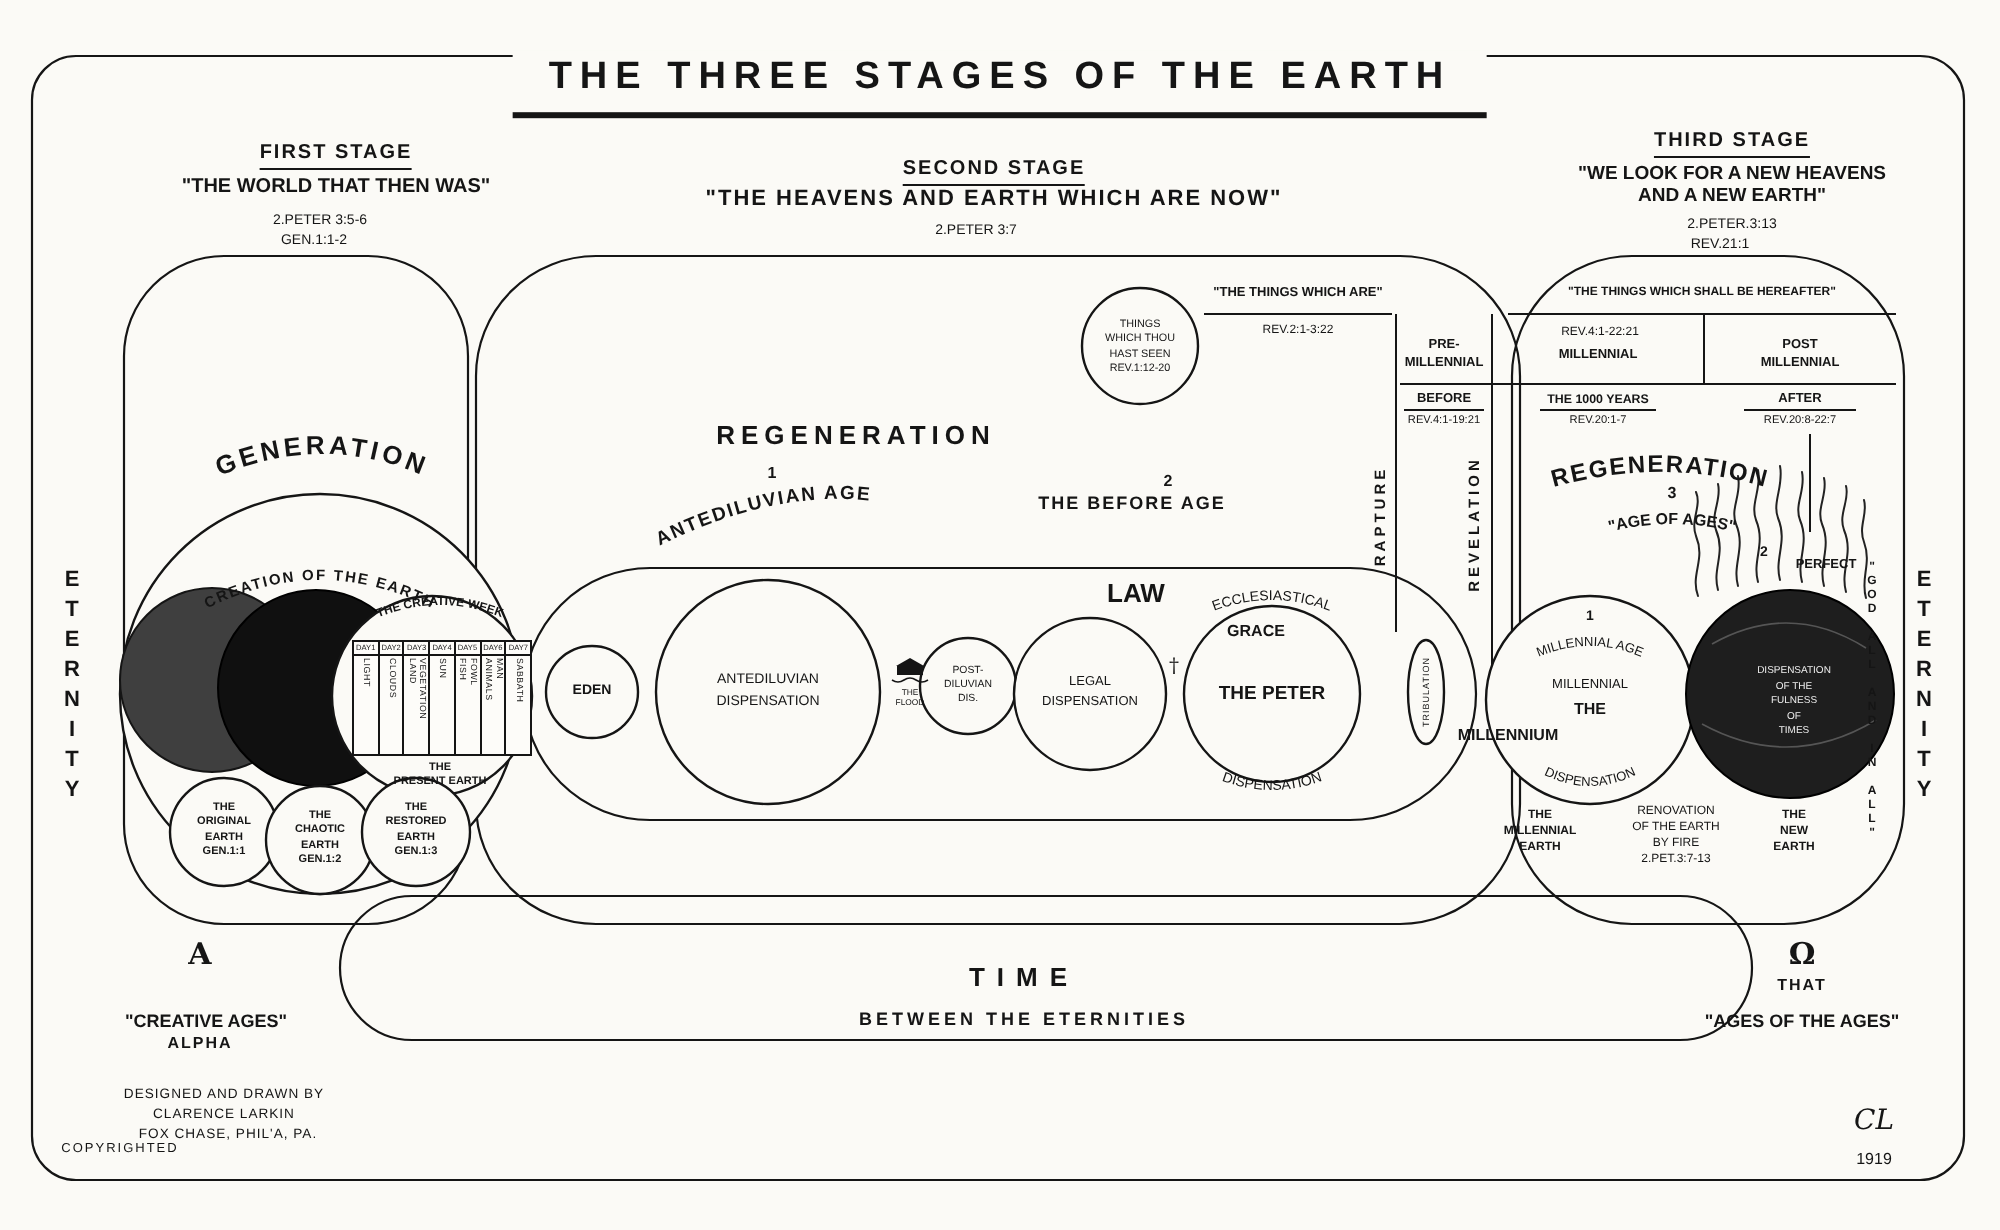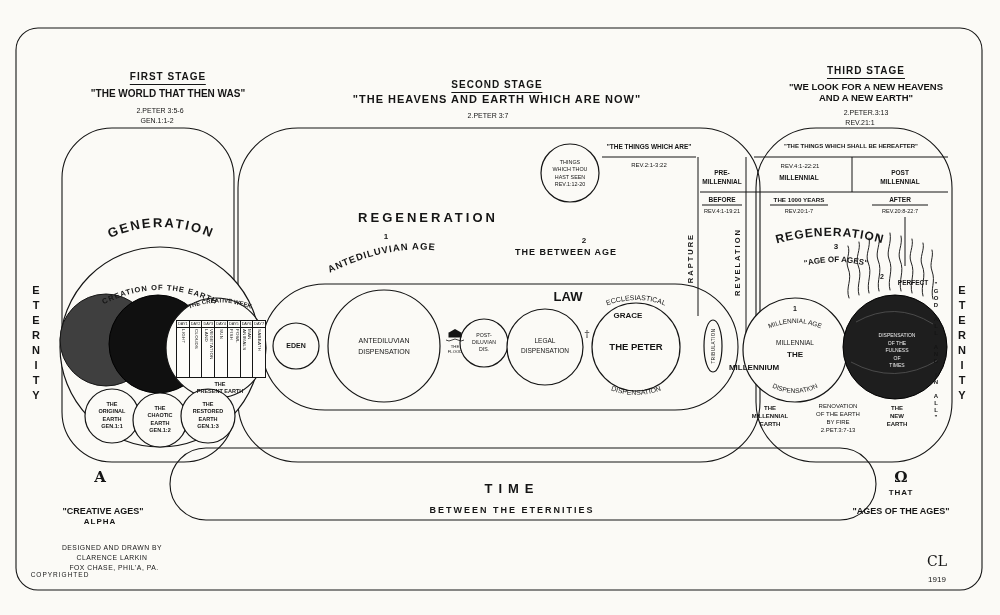--- a/index.html
+++ b/index.html
@@ -134,20 +134,21 @@
       <textPath href="#p-chdisp" startOffset="50%">DISPENSATION</textPath>
     </text>
     <text font-size="6.5" text-anchor="middle">
       <textPath href="#p-millage" startOffset="50%">MILLENNIAL AGE</textPath>
     </text>
     <text font-size="6.5" text-anchor="middle">
       <textPath href="#p-milldisp" startOffset="50%">DISPENSATION</textPath>
     </text>
   </svg>
 
+  <div class="ctr b" style="left:500px;top:42px;font-size:19px;letter-spacing:4px;background:#fbfaf6;padding:3px 18px 5px;border-bottom:3px solid #151515;">THE THREE STAGES OF THE EARTH</div>
 
   <div class="ctr b u" style="left:168px;top:78px;font-size:10px;letter-spacing:1px;">FIRST STAGE</div>
   <div class="ctr b" style="left:168px;top:94px;font-size:10px;">"THE WORLD THAT THEN WAS"</div>
   <div class="ctr" style="left:160px;top:111px;font-size:7px;">2.PETER 3:5-6</div>
   <div class="ctr" style="left:157px;top:121px;font-size:7px;">GEN.1:1-2</div>
 
   <div class="ctr b u" style="left:497px;top:86px;font-size:10px;letter-spacing:1px;">SECOND STAGE</div>
   <div class="ctr b" style="left:497px;top:100px;font-size:11px;letter-spacing:1px;">"THE HEAVENS AND EARTH WHICH ARE NOW"</div>
   <div class="ctr" style="left:488px;top:116px;font-size:7px;">2.PETER 3:7</div>
 
@@ -228,21 +229,21 @@
   </div>
   <div class="ctr b" style="left:208px;top:416px;font-size:5.5px;line-height:1.35;">
     <div>THE</div>
     <div>RESTORED</div>
     <div>EARTH</div>
     <div>GEN.1:3</div>
   </div>
 
   <div class="ctr b" style="left:428px;top:218px;font-size:13px;letter-spacing:3px;">REGENERATION</div>
   <div class="ctr b" style="left:386px;top:237px;font-size:8px;">1</div>
-  <div class="ctr b" style="left:566px;top:252px;font-size:9px;letter-spacing:1px;">THE BETWEEN AGE</div>
+  <div class="ctr b" style="left:566px;top:252px;font-size:9px;letter-spacing:1px;">THE BEFORE AGE</div>
   <div class="ctr b" style="left:584px;top:241px;font-size:8px;">2</div>
   <div class="ctr b" style="left:296px;top:346px;font-size:7px;">EDEN</div>
 
   <div class="ctr" style="left:384px;top:346px;font-size:7px;line-height:1.5;">
     <div>ANTEDILUVIAN</div>
     <div>DISPENSATION</div>
   </div>
 
   <div class="ctr" style="left:455px;top:349px;font-size:4.2px;line-height:1.3;">
     <div>THE</div>
@@ -336,16 +337,16 @@
 
   <div class="ctr b serif" style="left:901px;top:477px;font-size:15px;">Ω</div>
   <div class="ctr b" style="left:901px;top:493px;font-size:8px;letter-spacing:1px;">THAT</div>
   <div class="ctr b" style="left:901px;top:511px;font-size:9px;">"AGES OF THE AGES"</div>
 
   <div class="ctr" style="left:112px;top:548px;font-size:6.8px;letter-spacing:.5px;">DESIGNED AND DRAWN BY</div>
   <div class="ctr" style="left:112px;top:558px;font-size:6.8px;letter-spacing:.5px;">CLARENCE LARKIN</div>
   <div class="ctr" style="left:114px;top:568px;font-size:6.8px;letter-spacing:.5px;">FOX CHASE, PHIL'A, PA.</div>
   <div class="ctr" style="left:60px;top:575px;font-size:6.5px;letter-spacing:1px;">COPYRIGHTED</div>
 
-  <div class="ctr serif" style="left:937px;top:561px;font-size:14px;">CL</div>
+  <div class="ctr serif" style="left:937px;top:561px;font-size:14px;font-style:italic;">CL</div>
   <div class="ctr" style="left:937px;top:580px;font-size:8px;">1919</div>
 
 </div>
 
 </body></html>

